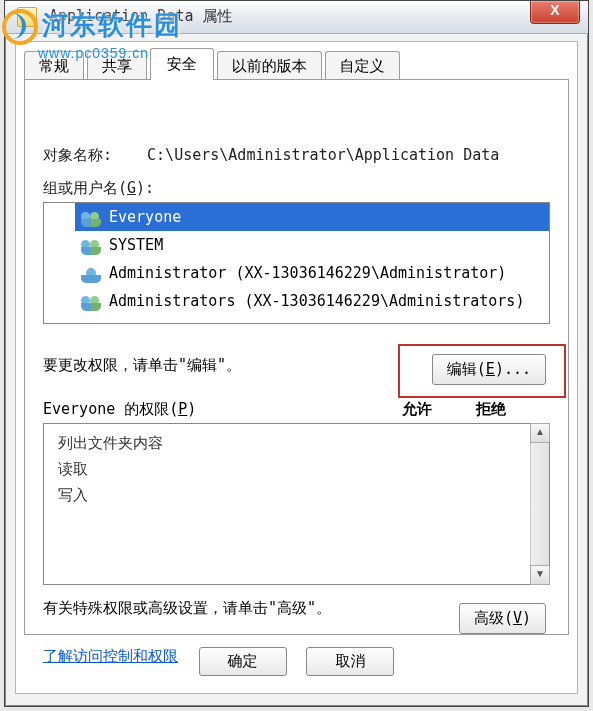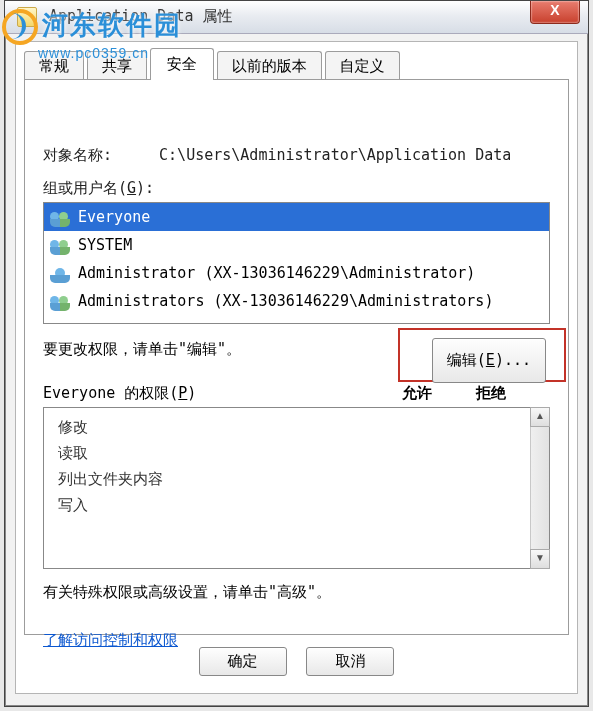--- a/index.html
+++ b/index.html
@@ -13,32 +13,32 @@
   .titlebar .title{position:absolute;left:44px;top:6px;font-size:15px;font-family:SimSun,monospace;color:#333;}
   .titlebar .icon{position:absolute;left:12px;top:6px;width:18px;height:18px;background:linear-gradient(#fff6c8,#f4d76b);border:1px solid #caa94a;border-radius:2px;}
   .closebtn{position:absolute;right:8px;top:0;width:48px;height:22px;background:linear-gradient(#e87d6f,#c8402d);border:1px solid #8c2a1c;border-top:none;border-radius:0 0 4px 4px;color:#fff;text-align:center;font-size:14px;line-height:19px;font-weight:bold;box-shadow:0 0 2px #fff inset;}
   .body{position:absolute;top:40px;left:10px;right:10px;bottom:12px;background:#fff;border:1px solid #b5b5b5;}
   .tabs{position:relative;height:32px;margin:6px 8px 0;}
   .tab{display:inline-block;border:1px solid #9c9c9c;border-bottom:none;padding:5px 14px;font-family:SimSun,monospace;font-size:15px;background:#f4f4f4;border-radius:3px 3px 0 0;margin-right:-1px;position:relative;top:2px;cursor:default;}
   .tab.active{background:#ffffff;z-index:2;padding:6px 16px;top:0;}
   .tabcontent{border:1px solid #9c9c9c;margin:0 8px 10px;padding:18px 18px 10px;position:absolute;top:37px;left:0;right:0;bottom:48px;background:#fff;}
   .row{font-family:SimSun,monospace;font-size:15px;color:#222;margin-bottom:14px;}
   .label{display:inline-block;margin-top:48px;}
-  .val{display:inline-block;margin-left:38px;}
-  .listbox{border:1px solid #888;height:120px;overflow:hidden;margin:4px 0 10px;background:#fff;}
+  .val{display:inline-block;margin-left:26px;}
+  .listbox{border:1px solid #888;height:120px;overflow:hidden;margin:4px 0 26px;background:#fff;padding-left:31px;}
   .listitem{display:flex;align-items:center;height:24px;padding:2px 6px;font-family:SimSun,monospace;font-size:15px;}
   .listitem.sel{background:#2a6fd6;color:#fff;}
   .usericon{width:20px;height:16px;margin-right:8px;display:inline-block;position:relative;}
   .usericon::before{content:"";position:absolute;left:0;top:3px;width:9px;height:9px;border-radius:50%;background:#6fb6e8;box-shadow:9px 0 0 #8fce8e;}
   .usericon::after{content:"";position:absolute;left:0;top:10px;width:20px;height:8px;background:linear-gradient(90deg,#5a9fd4 50%,#74b36c 50%);border-radius:0 0 5px 5px;}
   .usericon.single::before{box-shadow:none;width:10px;height:10px;left:5px;background:#6fb6e8;}
   .usericon.single::after{background:#5a9fd4;}
   .editrow{position:relative;height:38px;font-family:SimSun,monospace;font-size:15px;padding-top:6px;}
   .redbox{position:absolute;right:-16px;top:-6px;width:164px;height:50px;border:2px solid #c33228;}
-  .winbtn{position:absolute;background:linear-gradient(#fefefe,#e8e8e8);border:1px solid #888;border-radius:3px;padding:12px 14px;font-family:SimSun,monospace;font-size:15px;cursor:default;box-shadow:0 1px 0 #fff inset;}
+  .winbtn{position:absolute;background:linear-gradient(#fefefe,#e8e8e8);border:1px solid #888;border-radius:3px;padding:5px 14px;font-family:SimSun,monospace;font-size:15px;cursor:default;box-shadow:0 1px 0 #fff inset;}
   .permheader{display:flex;font-family:SimSun,monospace;font-size:15px;margin-top:6px;}
   .permheader .c1{flex:1;}
   .permheader .c2,.permheader .c3{width:74px;text-align:left;font-weight:bold;}
   .permbox{border:1px solid #888;height:160px;position:relative;margin-top:4px;background:#fff;}
   .permlist{position:absolute;left:0;right:18px;top:0;bottom:0;padding:6px 14px;}
   .permrow{font-family:SimSun,monospace;font-size:15px;line-height:26px;color:#333;}
   .scrollbar{position:absolute;right:0;top:0;bottom:0;width:18px;background:linear-gradient(90deg,#efefef,#e2e2e2);border-left:1px solid #c8c8c8;}
   .scrollbtn{height:18px;background:linear-gradient(#f8f8f8,#dedede);border:1px solid #aaa;margin:-1px;text-align:center;font-size:10px;line-height:16px;color:#555;}
   .advrow{position:relative;font-family:SimSun,monospace;font-size:15px;margin-top:14px;height:44px;}
   .link{color:#0b57d0;text-decoration:underline;font-family:SimSun,monospace;font-size:15px;margin-top:4px;display:inline-block;cursor:pointer;}
@@ -111,35 +111,35 @@
         </div>
 
         <div class="permheader">
           <span class="c1"><span>Everyone 的权限(</span><span class="underline">P</span><span>)</span></span>
           <span class="c2">允许</span>
           <span class="c3">拒绝</span>
         </div>
 
         <div class="permbox">
           <div class="permlist">
-            <div class="permrow">修改</div>
+            <div class="permrow">列出文件夹内容</div>
             <div class="permrow">读取</div>
-            <div class="permrow">列出文件夹内容</div>
             <div class="permrow">写入</div>
           </div>
           <div class="scrollbar">
             <div class="scrollbtn">▲</div>
             <div style="position:absolute;bottom:0;left:0;right:0;">
               <div class="scrollbtn">▼</div>
             </div>
           </div>
         </div>
 
         <div class="advrow">
           <span>有关特殊权限或高级设置，请单击"高级"。</span>
+          <span class="winbtn" style="right:4px;top:4px;">高级(<span class="underline">V</span>)</span>
         </div>
 
         <a class="link">了解访问控制和权限</a>
 
       </div>
 
       <div class="footer">
         <span class="winbtn">确定</span>
         <span class="winbtn">取消</span>
       </div>

